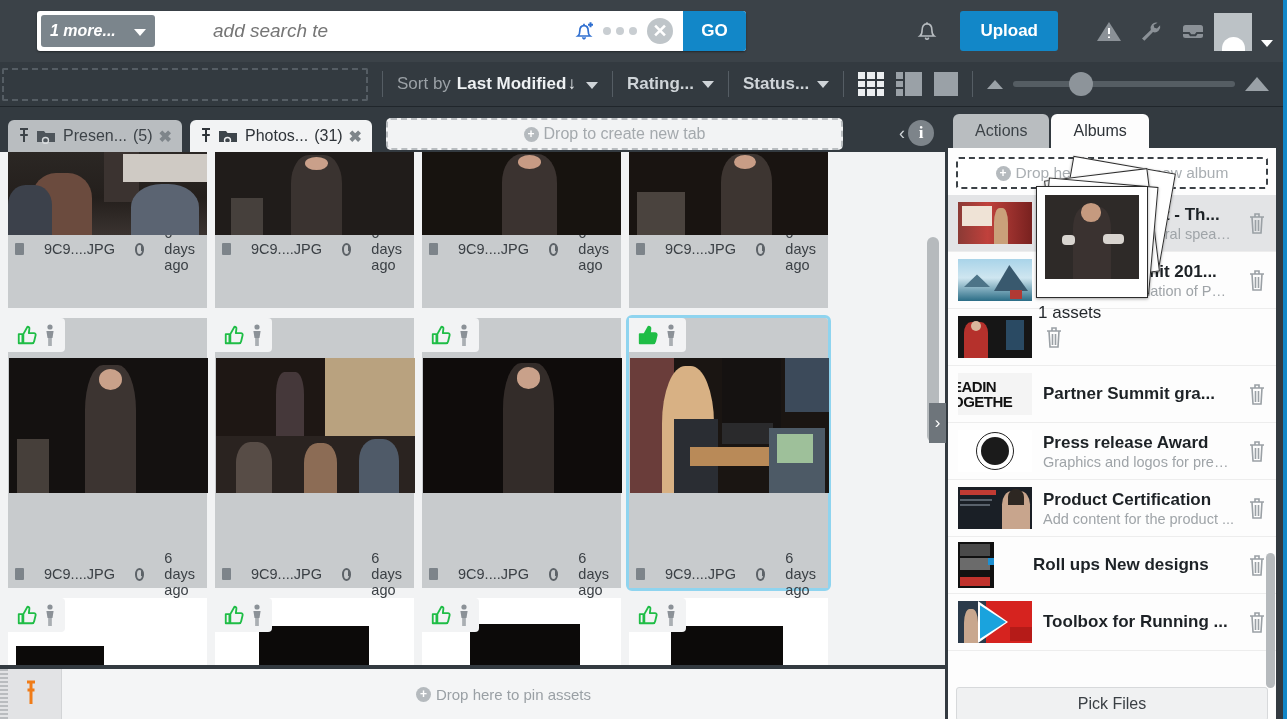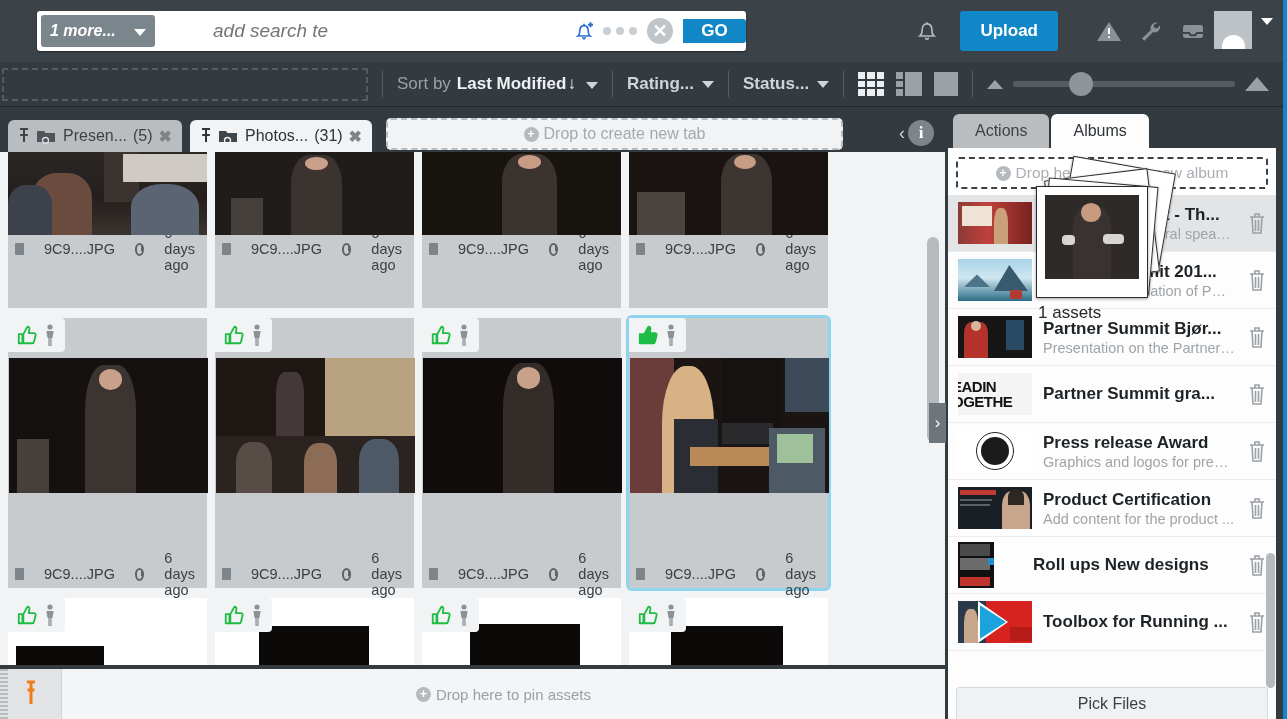--- a/index.html
+++ b/index.html
@@ -48,26 +48,26 @@
     width:26px;height:26px;border-radius:50%;background:#bfc5c9;
     color:#fff; font-size:18px; font-weight:bold;
     display:flex;align-items:center;justify-content:center; margin-right:10px; cursor:pointer;
   }
   .archive-sel{
     width:218px; height:40px; border-left:1px solid #d6dade;
     display:flex;align-items:center;justify-content:space-between;
     padding:0 12px 0 14px; font-size:17px; color:#2f3439; cursor:pointer;
   }
   .go-btn{
-    width:63px;height:24px;background:#1287c8;color:#fff;
+    width:63px;height:40px;background:#1287c8;color:#fff;
     font-size:17px;font-weight:bold;
     display:flex;align-items:center;justify-content:center;
     border-radius:0 3px 3px 0; cursor:pointer;
   }
-  .top-right{ margin-left:auto; display:flex;align-items:flex-start; gap:0; padding-right:14px;}
+  .top-right{ margin-left:auto; display:flex;align-items:flex-end; gap:0; padding-right:14px;}
   .bell-o{ width:46px;height:40px;display:flex;align-items:center;justify-content:center;cursor:pointer;}
   .upload-btn{
     background:#1287c8;color:#fff;font-size:17px;font-weight:bold;
     height:40px; padding:0 20px; border-radius:3px;
     display:flex;align-items:center;justify-content:center; margin:0 30px 0 10px; cursor:pointer;
   }
   .ticon{ width:42px;height:40px;display:flex;align-items:center;justify-content:center;cursor:pointer;}
   .avatar{ width:38px;height:38px;background:#bcc2c6;display:flex;align-items:flex-end;justify-content:center;overflow:hidden; cursor:pointer;}
   .avatar .head{ width:13px;height:13px;border-radius:50%;background:#fff; margin-bottom:-2px;}
   .avatar .body{ width:23px;height:14px;border-radius:12px 12px 0 0;background:#fff;position:absolute; bottom:0;}
@@ -632,24 +632,20 @@
           <path d="M4 6h14M9 3h4v3H9zM6 6l1 16h8l1-16M9.5 9v11M12.5 9v11" fill="none" stroke="#9aa0a5" stroke-width="1.6"></path>
         </svg>
       </div>
 
       <div class="arow">
         <div class="athumb" style="background:#161616;">
           <div style="position:absolute;left:6px;top:6px;width:24px;height:36px;background:#b5312c;border-radius:30% 30% 0 0;"></div>
           <div style="position:absolute;left:13px;top:5px;width:10px;height:10px;background:#d9b79c;border-radius:50%;"></div>
           <div style="position:absolute;right:8px;top:4px;width:18px;height:30px;background:#2a4a63;"></div>
         </div>
-        <div class="atxt">
-          <div class="atitle">Partner Summit Bjør...</div>
-          <div class="adesc">Presentation on the Partner ...</div>
-        </div>
         <svg class="trash" viewBox="0 0 22 24">
           <path d="M4 6h14M9 3h4v3H9zM6 6l1 16h8l1-16M9.5 9v11M12.5 9v11" fill="none" stroke="#9aa0a5" stroke-width="1.6"></path>
         </svg>
       </div>
 
       <div class="arow">
         <div class="athumb" style="background:#f4f4f4;display:flex;flex-direction:column;justify-content:center;overflow:hidden;">
           <div style="font-size:15px;font-weight:bold;color:#111;letter-spacing:-.5px;line-height:1;margin-left:-6px;">EADIN</div>
           <div style="font-size:15px;font-weight:bold;color:#111;letter-spacing:-.5px;line-height:1;margin-left:-6px;">OGETHE</div>
         </div>

